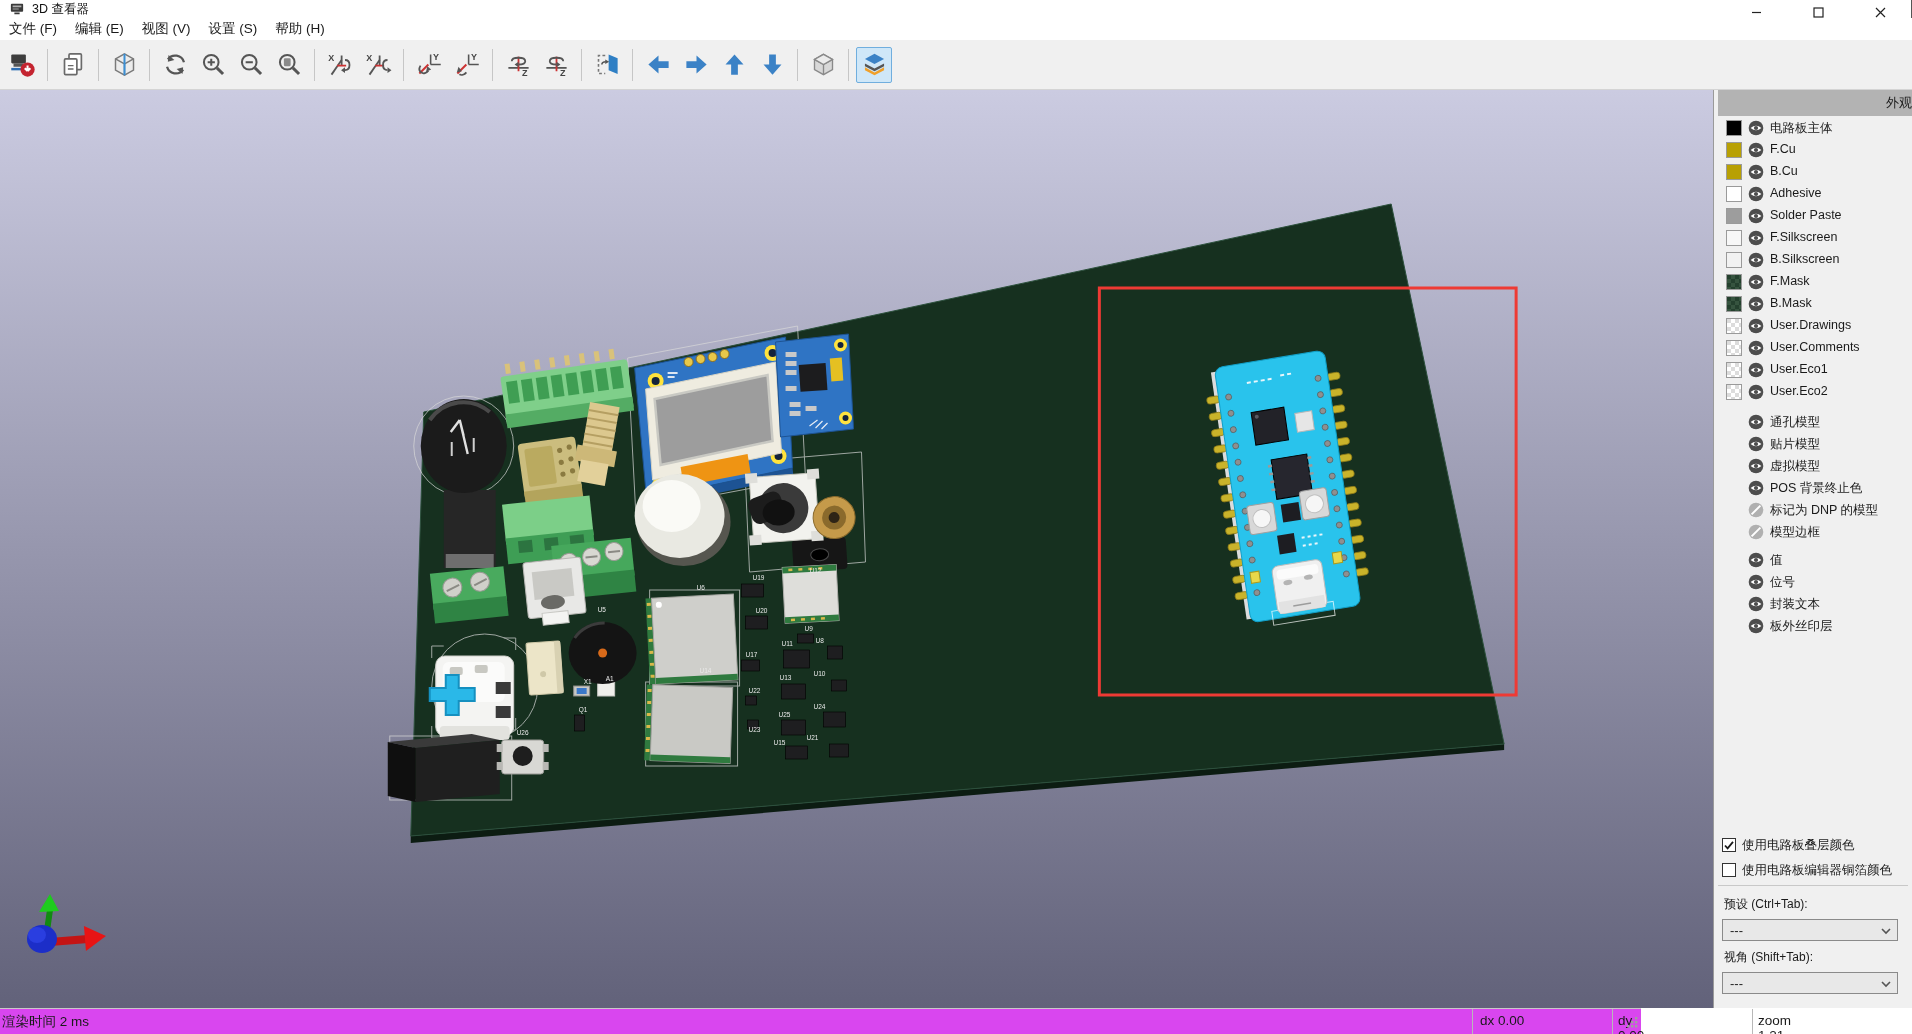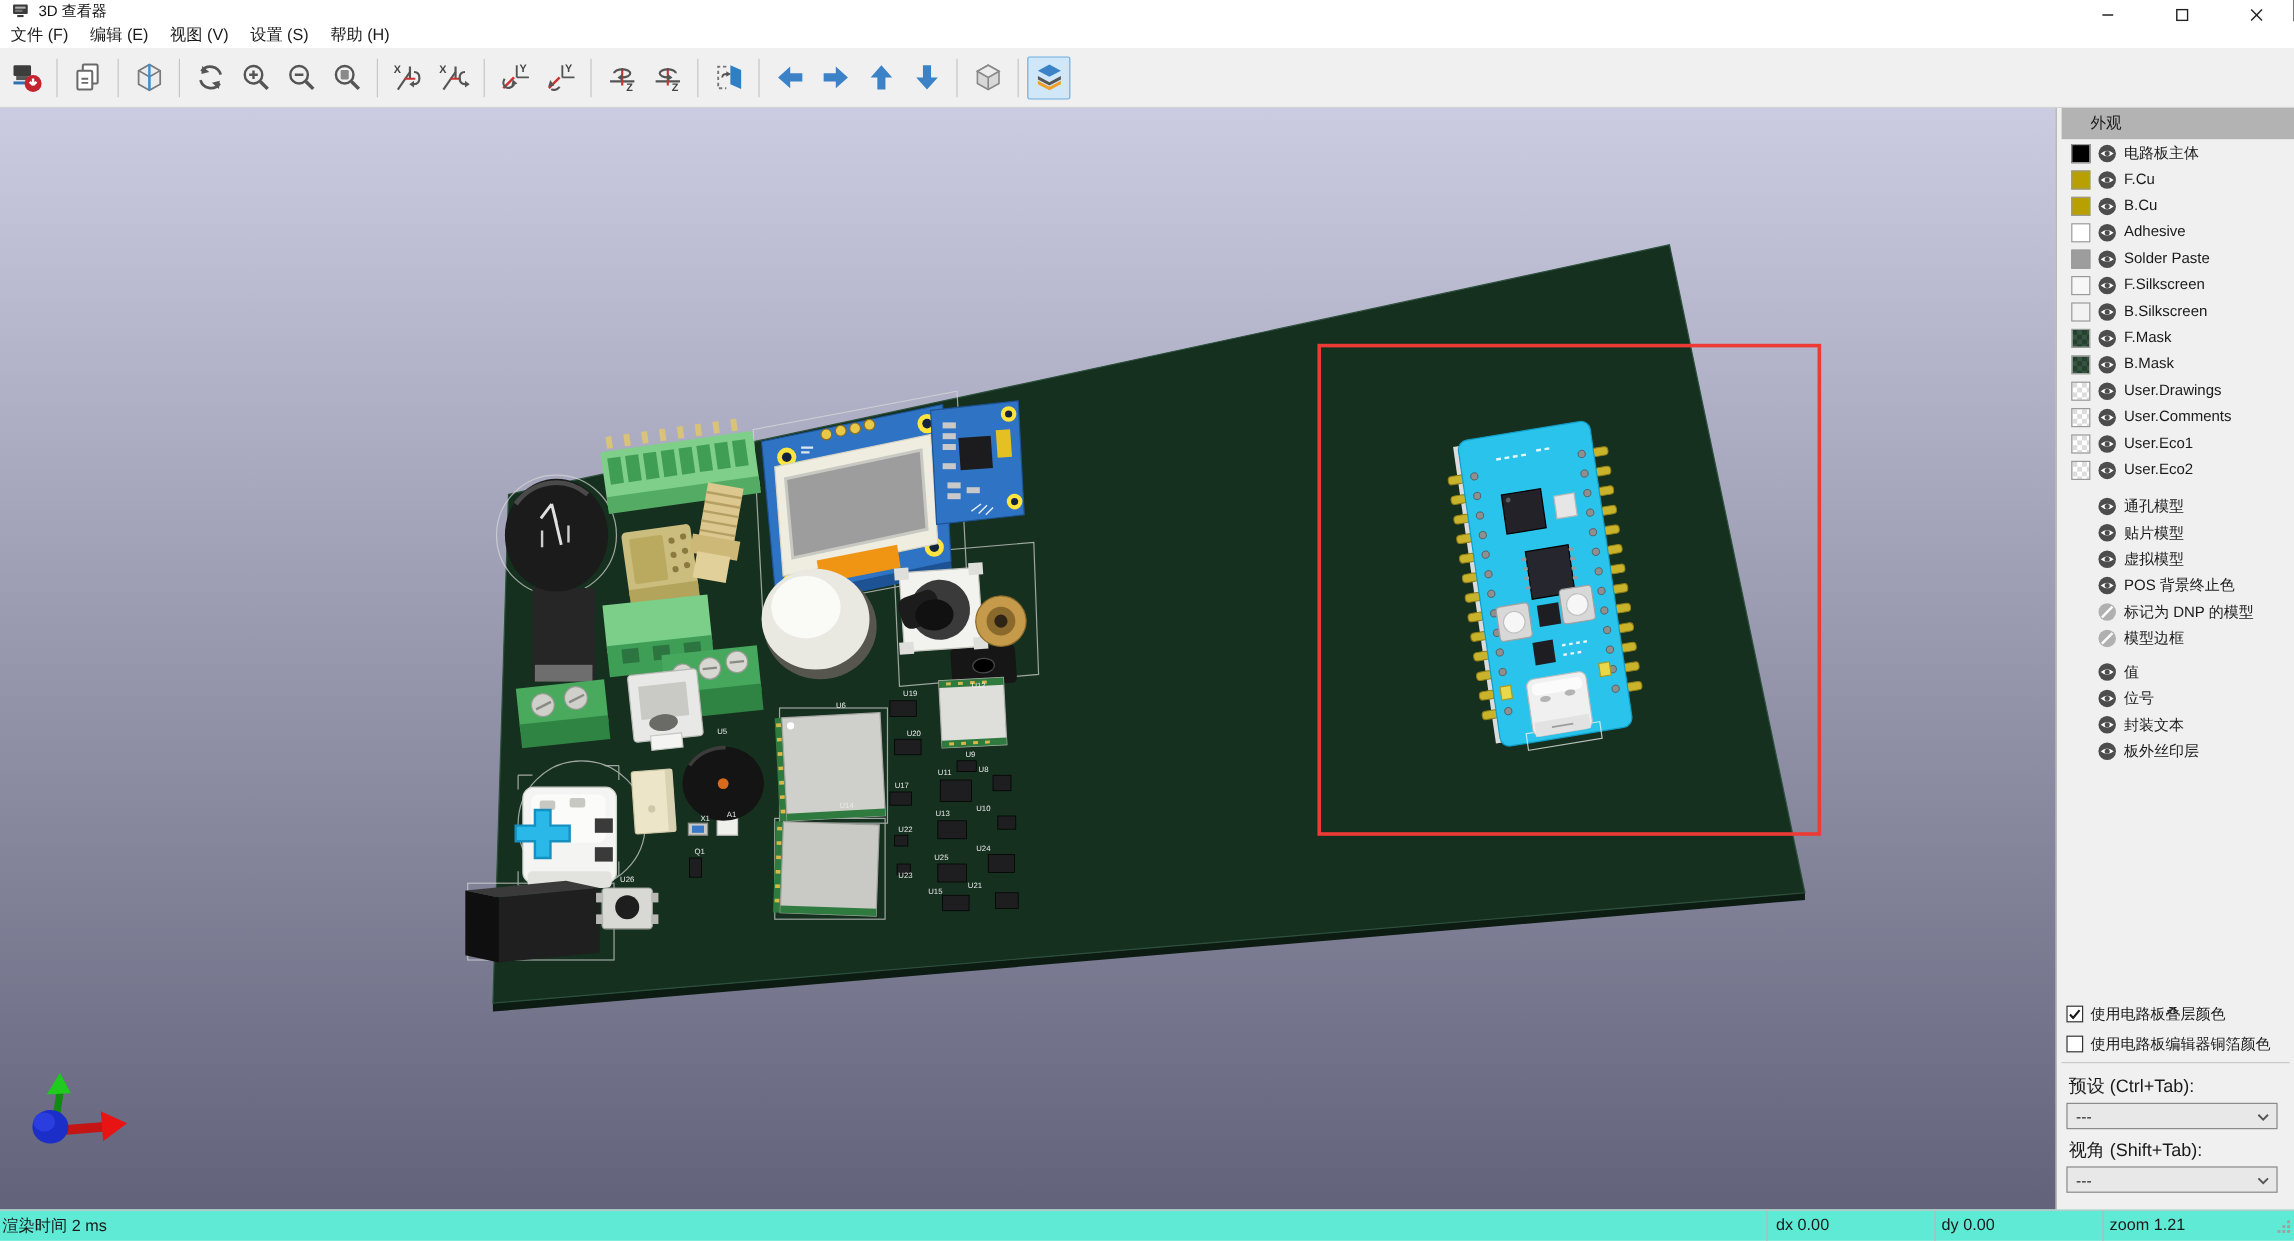--- a/index.html
+++ b/index.html
@@ -21,41 +21,41 @@
     border:1px solid transparent; border-radius:2px; margin:0 1px; }
   .tb-btn svg { width:27px; height:27px; }
   .tb-btn.selected { background:#cfe7f8; border:1px solid #70aede; }
   .tb-sep { width:1px; height:32px; background:#c6c6c6; margin:0 6px; }
   #viewport { position:absolute; left:0; top:90px; width:1714px; height:918px;
     border-right:1px solid #9a9a9a; }
   #scene { width:100%; height:100%; display:block; }
   #sidebar { position:absolute; left:1714px; top:90px; width:198px; height:918px;
     background:#f0f0f0; }
   #panel-caption { margin-left:4px; height:26px; background:#b3b3b3; color:#1c1c1c;
-    font-size:13px; line-height:26px; padding-left:24px; }
+    font-size:13px; line-height:26px; padding-left:24px;text-align:right; }
   #rows { padding-left:12px; padding-top:4px; }
   .group.g1 { margin-top:8px; } .group.g2 { margin-top:6px; } .group.g3 { margin-top:12px; }
   .row { height:22px; display:flex; align-items:flex-start; }
   .swatch { width:16px; height:16px; flex:0 0 16px; border:1px solid #9a9a9a; }
   .swatch.none { border-color:transparent; background:transparent; }
   .swatch.checker-dark { background:conic-gradient(#36543f 25%, #24402e 0 50%, #36543f 0 75%, #24402e 0); background-size:8px 8px; }
   .swatch.checker-light { background:conic-gradient(#ffffff 25%, #dcdcdc 0 50%, #ffffff 0 75%, #dcdcdc 0); background-size:8px 8px; }
   .eye { width:16px; height:16px; flex:0 0 16px; margin-left:6px; }
   .row-label { font-size:12.5px; color:#1a1a1a; margin-left:6px; white-space:nowrap; }
   .chk-row { position:absolute; left:1722px; height:22px; display:flex; align-items:center;justify-content:space-between; }
   .chk-box { width:14px; height:14px; background:#fff; border:1px solid #333; position:relative; }
   .chk-label { font-size:12.5px; color:#1a1a1a; margin-left:6px; white-space:nowrap; }
   #panel-divider { position:absolute; left:1718px; top:885px; width:190px; height:1px; background:#c8c8c8; }
-  .sel-label { position:absolute; left:1724px; font-size:15px; color:#1a1a1a; }
+  .sel-label { position:absolute; left:1724px; font-size:12px; color:#1a1a1a; }
   .selectbox { position:absolute; left:1722px; width:176px; height:22px; background:#e8e8e8;
     border:1px solid #8a8a8a; font-size:13px; color:#222; display:flex; align-items:center;
     padding-left:7px; justify-content:space-between; }
   .selectbox .chev { margin-right:6px; }
-  #statusbar { position:absolute; left:0; top:1008px; width:1912px; height:26px;
-    background:#5eead4; border-top:1px solid #c8c8c8; font-size:13.5px; color:#1a1a1a; }
+  #statusbar { position:absolute; left:0; top:1008px; width:1641px; height:26px;
+    background:#d946ef; border-top:1px solid #c8c8c8; font-size:13.5px; color:#1a1a1a; }
   #st-render { position:absolute; left:2px; top:4px; }
   .vsep { position:absolute; top:0; width:1px; height:26px; background:#b8b8b8; }
   .st-text { position:absolute; top:4px; }
   #grip { position:absolute; right:2px; bottom:2px; }
 </style>
 </head>
 <body>
 
 <div id="titlebar">
   <span id="title-icon">

